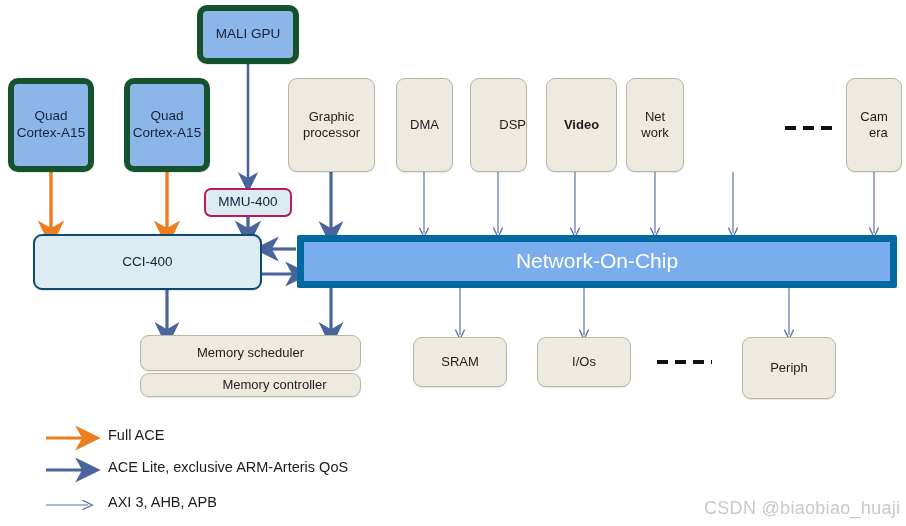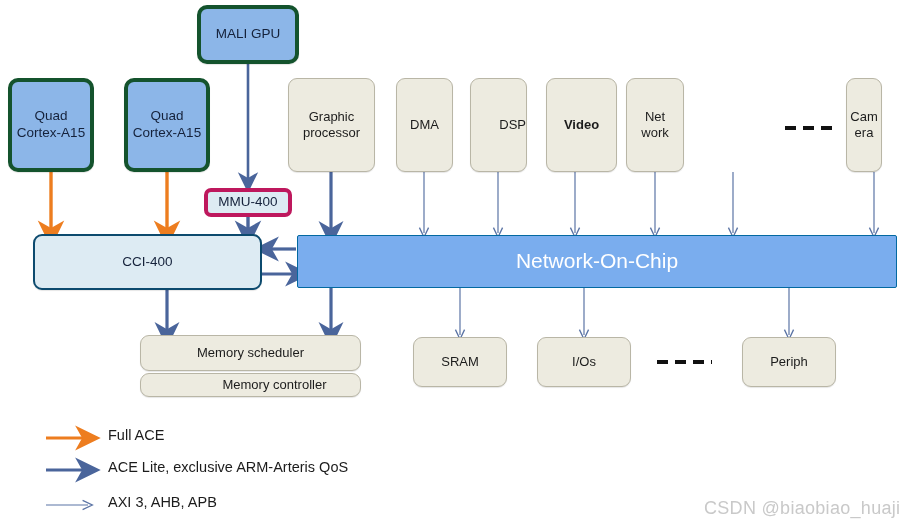--- a/index.html
+++ b/index.html
@@ -25,21 +25,21 @@
     justify-content: center;
     text-align: center;
     line-height: 1.25;
     color: #15223b;
     z-index: 3;
   }
   .node span { display: block; pointer-events: none; white-space: pre-line; }
 
   .n-blue {
     background: #8cb6e8;
-    border: 4px solid #14532d;
+    border: 6px solid #14532d;
     border-radius: 10px;
     font-size: 13.5px;
     box-shadow: 0 1px 1px rgba(0,0,0,0.10);
   }
   .n-beige {
     background: #edebe0;
     border: 1px solid #b9b6a6;
     border-radius: 9px;
     font-size: 13px;
     color: #1c1c1c;
@@ -47,28 +47,28 @@
   }
   .n-lightblue {
     background: #ddebf3;
     border: 2px solid #0c4a6e;
     border-radius: 9px;
     font-size: 13.5px;
     box-shadow: 0 1px 1px rgba(0,0,0,0.10);
   }
   .n-noc {
     background: #7aadee;
-    border: 1px solid #0369a1;
+    border: 7px solid #0369a1;
     border-radius: 2px;
     color: #ffffff;
     font-size: 21px;
   }
   .n-mmu {
     background: #ddebf3;
-    border: 4px solid #be185d;
+    border: 2px solid #be185d;
     border-radius: 7px;
     font-size: 13.5px;
   }
 
   svg.wires {
     position: absolute;
     left: 0; top: 0;
     width: 906px; height: 526px;
     z-index: 1;
     overflow: visible;
@@ -225,21 +225,21 @@
   <div class="node n-beige" style="left:546px; top:78px; width:71px; height:94px;font-weight:bold;">
     <span>Video</span>
   </div>
 
   <div class="node n-beige" style="left:626px; top:78px; width:58px; height:94px;">
     <span>Net
 work</span>
   </div>
 
 
-  <div class="node n-beige" style="left:846px; top:78px; width:36px; height:94px;">
+  <div class="node n-beige" style="left:846px; top:78px; width:56px; height:94px;text-align:right;">
     <span>Cam
 era</span>
   </div>
 
   <div class="node n-mmu" style="left:204px; top:188px; width:88px; height:29px;">
     <span>MMU-400</span>
   </div>
 
   <div class="node n-lightblue" style="left:33px; top:234px; width:229px; height:56px;">
     <span>CCI-400</span>
@@ -258,21 +258,21 @@
   </div>
 
   <div class="node n-beige" style="left:413px; top:337px; width:94px; height:50px;">
     <span>SRAM</span>
   </div>
 
   <div class="node n-beige" style="left:537px; top:337px; width:94px; height:50px;">
     <span>I/Os</span>
   </div>
 
-  <div class="node n-beige" style="left:742px; top:337px; width:94px; height:50px;">
+  <div class="node n-beige" style="left:742px; top:337px; width:94px; height:62px;">
     <span>Periph</span>
   </div>
 
   <div class="legend-row" style="left:46px; top:427px;">
     <span class="legend-label">Full ACE</span>
   </div>
   <div class="legend-row" style="left:46px; top:459px;">
     <span class="legend-label">ACE Lite, exclusive ARM-Arteris QoS</span>
   </div>
   <div class="legend-row" style="left:46px; top:494px;">

